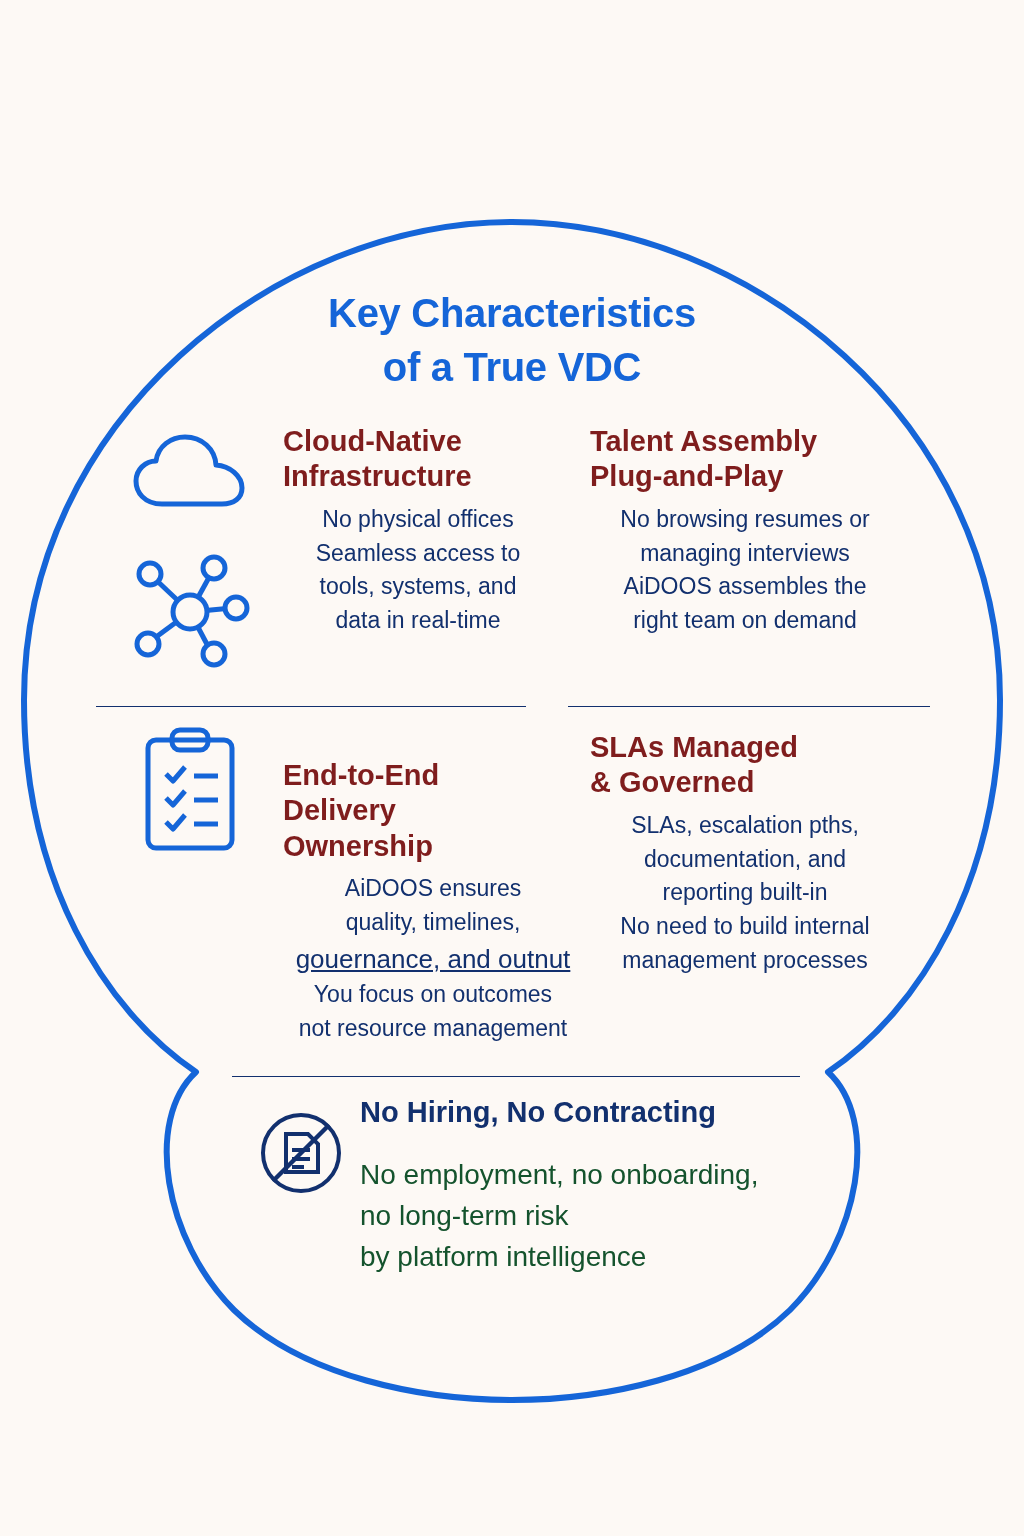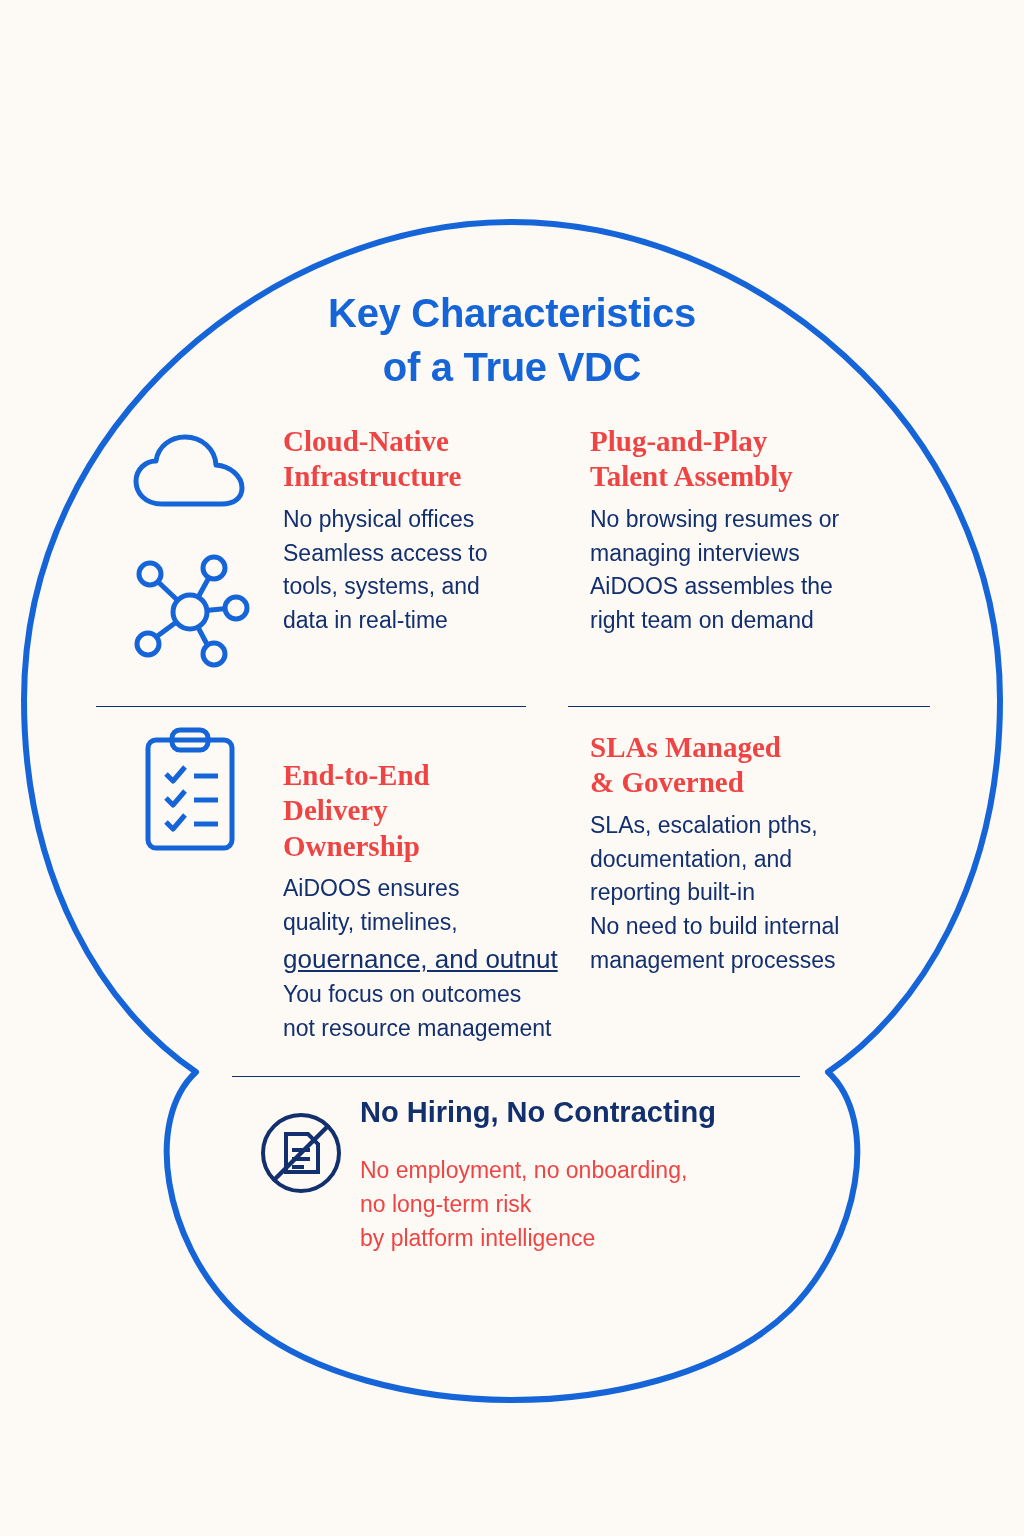--- a/index.html
+++ b/index.html
@@ -51,31 +51,30 @@
 
   
   .quad {
     position: absolute;
     color: #123a7a;
   }
   .quad .head {
     font-size: 29px;
     font-weight: bold;
     line-height: 1.22;
-    color: #ef4444;
+    color: #7f1d1d;
     margin-bottom: 8px;
-    font-family: Liberation Serif, serif;
   }
   .quad .head .line { display: block; }
   .quad .body {
     font-size: 23px;
     line-height: 1.47;
     color: #12306e;
   }
-  .quad .body .line { display: block; }
+  .quad .body .line { display: block; text-align: center; }
 
   
   #quad-cloud      { left: 283px; top: 424px; width: 270px; }
   #quad-plug       { left: 590px; top: 424px; width: 310px; }
   #quad-e2e        { left: 283px; top: 730px; width: 300px; margin-top: 28px; }
   #quad-managed    { left: 590px; top: 730px; width: 310px; }
 
   #quad-e2e .body  { text-align: left; }
 
   
@@ -90,23 +89,23 @@
     color: #12306e;
   }
   #quad-hiring .head {
     font-size: 29px;
     font-weight: bold;
     color: #12306e;
     margin-bottom: 6px;
     white-space: nowrap;
   }
   #quad-hiring .body {
-    font-size: 23px;
+    font-size: 28px;
     line-height: 1.47;
-    color: #ef4444;
+    color: #14532d;
     margin-top: 25px;
   }
   #quad-hiring .body .line { display: block; }
 
   
   .divider {
     position: absolute;
     height: 0;
     border-top: 1.6px solid #12306e;
   }
@@ -213,22 +212,22 @@
     <div class="body">
       <span class="line">No physical offices</span>
       <span class="line">Seamless access to</span>
       <span class="line">tools, systems, and</span>
       <span class="line">data in real-time</span>
     </div>
   </div>
 
   <div class="quad" id="quad-plug">
     <div class="head">
+      <span class="line">Talent Assembly</span>
       <span class="line">Plug-and-Play</span>
-      <span class="line">Talent Assembly</span>
     </div>
     <div class="body">
       <span class="line">No browsing resumes or</span>
       <span class="line">managing interviews</span>
       <span class="line">AiDOOS assembles the</span>
       <span class="line">right team on demand</span>
     </div>
   </div>
 
   <div class="quad" id="quad-e2e">

